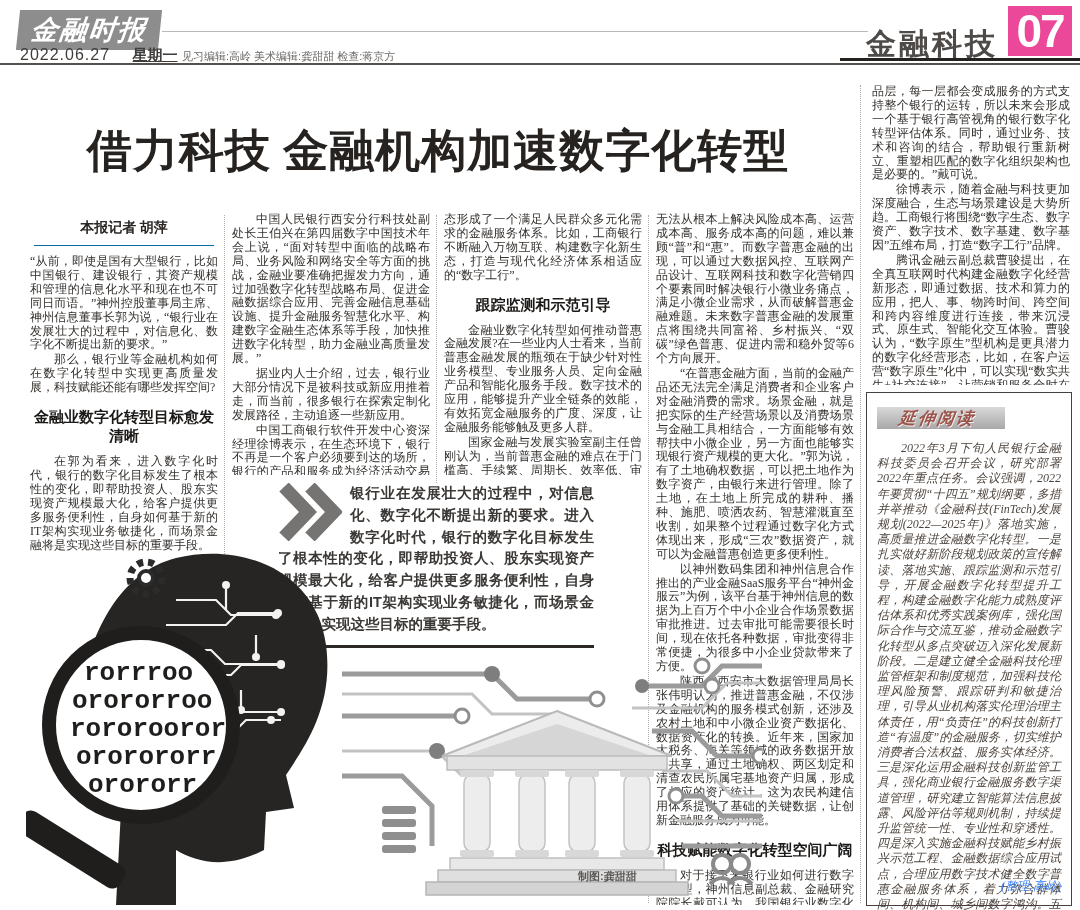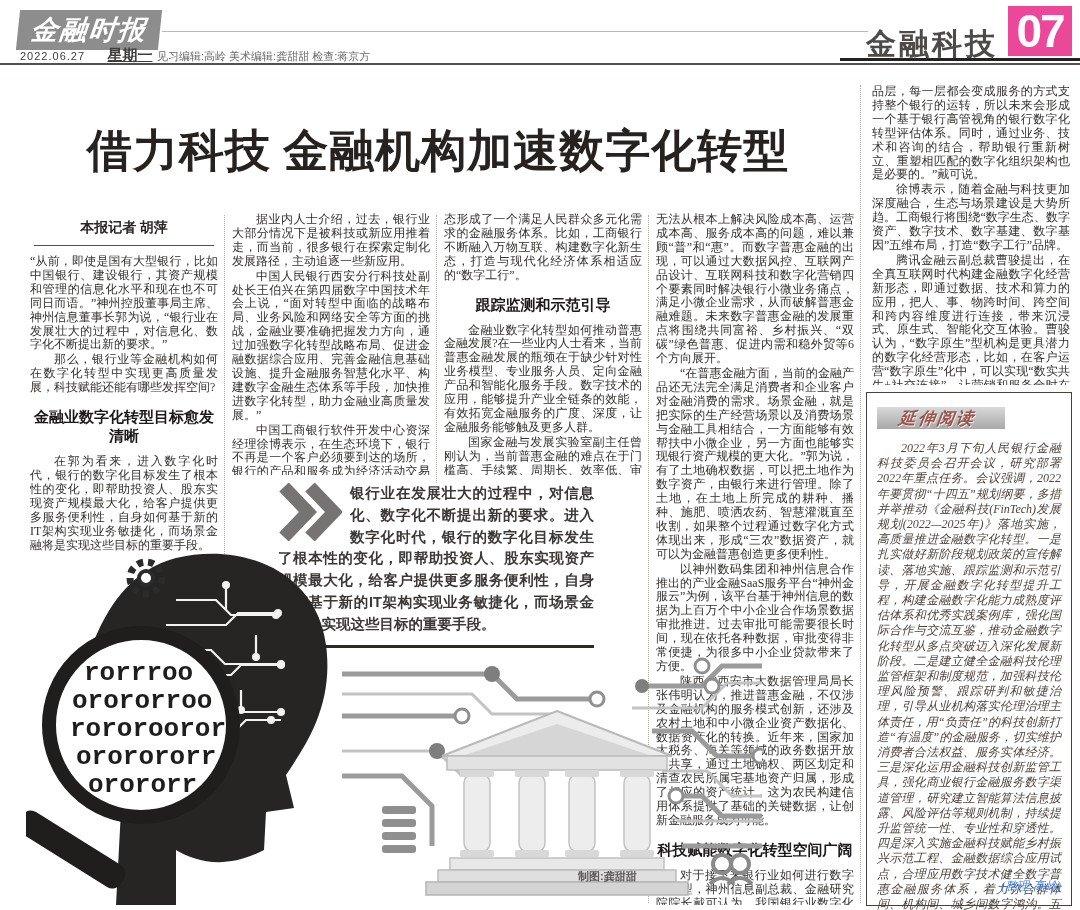--- a/index.html
+++ b/index.html
@@ -13,21 +13,21 @@
             letter-spacing:2px;transform:skewX(-6deg);}
   .head-thin-line{left:162px;top:31px;width:706px;height:0;border-top:1px solid #b9b9b9;}
   .section-title{right:82px;top:24px;font-family:"Liberation Sans","DejaVu Sans",sans-serif;
                  font-weight:600;font-size:30px;color:#4d4a48;letter-spacing:3px;margin-left:20px;}
   .pagenum-box{right:8px;top:6px;width:64px;height:50px;background:#ec4899;color:#fff;
                display:flex;align-items:center;justify-content:center;
                font-family:"Liberation Sans","DejaVu Sans",sans-serif;font-weight:bold;
                font-size:46px;letter-spacing:-2px;}
   .section-underline{right:0;top:58px;width:240px;height:0;border-top:3px solid #242220;}
   .dateline{left:20px;top:46px;font-family:"Liberation Sans","DejaVu Sans",sans-serif;color:#3f3d3b;}
-  .dateline .d{font-size:11px;letter-spacing:1px;}
+  .dateline .d{font-size:16px;letter-spacing:1px;}
   .dateline .w{font-size:15px;font-weight:bold;margin-left:18px;text-decoration:underline;}
   .dateline .e{font-size:11px;color:#6b6866;}
   .head-rule{left:0;top:63px;width:1080px;height:0;border-top:2px solid #55504c;}
   
   .headline{left:30px;top:96px;width:816px;height:110px;display:flex;align-items:center;justify-content:center;
             font-weight:900;font-size:45px;letter-spacing:1px;color:#262220;
             font-family:"Liberation Serif","DejaVu Serif",serif;white-space:nowrap;}
   
   .col{position:absolute;overflow:hidden;}
   .col p{margin:0 0 1px 0;font-size:12px;line-height:1.16;text-align:justify;color:#33302d;}
@@ -89,22 +89,22 @@
 <div class="col" style="left:30px;top:213px;width:188px;height:340px;">
   <div class="byline">本报记者 胡萍</div>
   <p class="cont">“从前，即使是国有大型银行，比如中国银行、建设银行，其资产规模和管理的信息化水平和现在也不可同日而语。”神州控股董事局主席、神州信息董事长郭为说，“银行业在发展壮大的过程中，对信息化、数字化不断提出新的要求。”</p>
   <p class="ind">那么，银行业等金融机构如何在数字化转型中实现更高质量发展，科技赋能还能有哪些发挥空间?</p>
   <div class="subhead">金融业数字化转型目标愈发清晰</div>
   <p class="ind">在郭为看来，进入数字化时代，银行的数字化目标发生了根本性的变化，即帮助投资人、股东实现资产规模最大化，给客户提供更多服务便利性，自身如何基于新的IT架构实现业务敏捷化，而场景金融将是实现这些目标的重要手段。</p>
 
 </div>
 
 <div class="col" style="left:232px;top:213px;width:198px;height:262px;">
+  <p class="ind">中国人民银行西安分行科技处副处长王伯兴在第四届数字中国技术年会上说，“面对转型中面临的战略布局、业务风险和网络安全等方面的挑战，金融业要准确把握发力方向，通过加强数字化转型战略布局、促进金融数据综合应用、完善金融信息基础设施、提升金融服务智慧化水平、构建数字金融生态体系等手段，加快推进数字化转型，助力金融业高质量发展。”</p>
   <p class="ind">据业内人士介绍，过去，银行业大部分情况下是被科技或新应用推着走，而当前，很多银行在探索定制化发展路径，主动追逐一些新应用。</p>
-  <p class="ind">中国人民银行西安分行科技处副处长王伯兴在第四届数字中国技术年会上说，“面对转型中面临的战略布局、业务风险和网络安全等方面的挑战，金融业要准确把握发力方向，通过加强数字化转型战略布局、促进金融数据综合应用、完善金融信息基础设施、提升金融服务智慧化水平、构建数字金融生态体系等手段，加快推进数字化转型，助力金融业高质量发展。”</p>
   <p class="ind">中国工商银行软件开发中心资深经理徐博表示，在生态环境下，银行不再是一个客户必须要到达的场所，银行的产品和服务成为经济活动交易的基础服务，金融、交易、场景、生</p>
 </div>
 
 <div class="col" style="left:444px;top:213px;width:198px;height:262px;">
   <p class="cont">态形成了一个满足人民群众多元化需求的金融服务体系。比如，工商银行不断融入万物互联、构建数字化新生态，打造与现代化经济体系相适应的“数字工行”。</p>
   <div class="subhead">跟踪监测和示范引导</div>
   <p class="ind">金融业数字化转型如何推动普惠金融发展?在一些业内人士看来，当前普惠金融发展的瓶颈在于缺少针对性业务模型、专业服务人员、定向金融产品和智能化服务手段。数字技术的应用，能够提升产业全链条的效能，有效拓宽金融服务的广度、深度，让金融服务能够触及更多人群。</p>
   <p class="ind">国家金融与发展实验室副主任曾刚认为，当前普惠金融的难点在于门槛高、手续繁、周期长、效率低、审批严、条件多，传统产品模式</p>
 </div>
 

